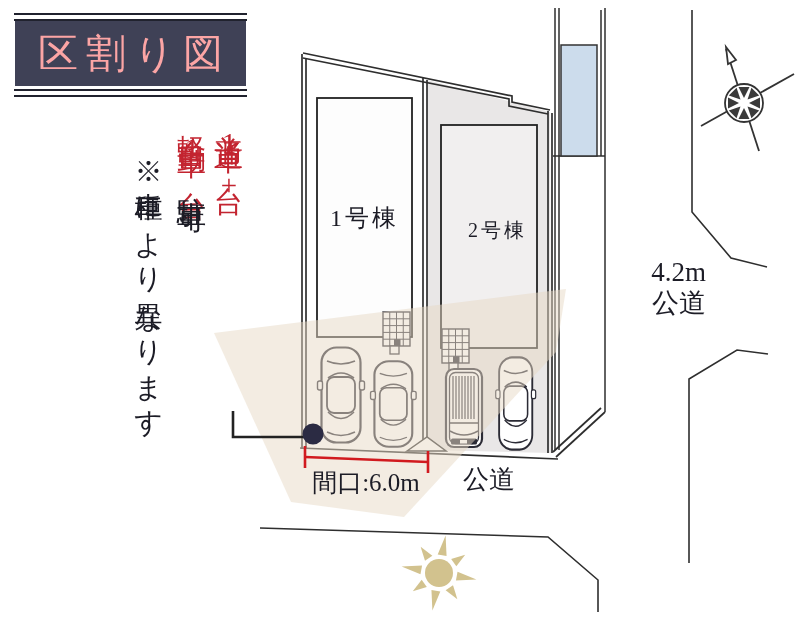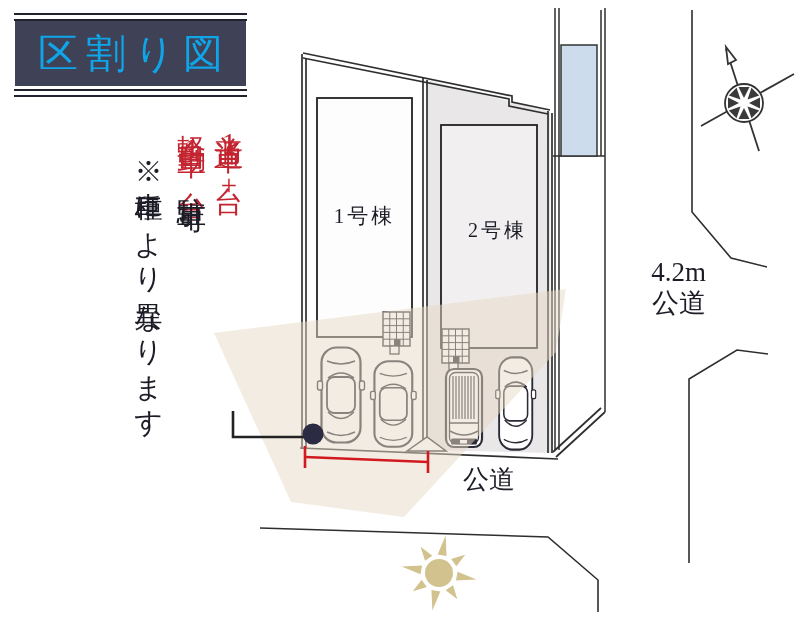--- a/index.html
+++ b/index.html
@@ -7,35 +7,35 @@
     position:relative;width:800px;height:635px;background:#fff;overflow:hidden;
     font-family:"Liberation Serif","DejaVu Serif",serif;color:#1c1c26;
   }
   #lineart{position:absolute;left:0;top:0;z-index:1;}
   .txt{position:absolute;z-index:2;}
   
   .dbl-line{position:absolute;left:14px;width:233px;height:4px;
     border-top:2px solid #20222e;border-bottom:2px solid #20222e;z-index:2;}
   #title-box{
     position:absolute;left:15px;top:21px;width:231px;height:65px;background:#3f4156;
-    color:#0ea5e9;display:flex;align-items:center;justify-content:center;
+    color:#fca5a5;display:flex;align-items:center;justify-content:center;
     font-size:40px;letter-spacing:8px;z-index:2;text-indent:8px;
   }
   
   .vcol{
     position:absolute;writing-mode:vertical-rl;text-orientation:upright;
     line-height:1;white-space:nowrap;z-index:2;
   }
   #note-col-a{left:214px;top:112px;font-size:29px;letter-spacing:5px;color:#c32430;}
   #note-col-b{left:177px;top:112px;font-size:29px;letter-spacing:5px;}
   #note-col-b .red{color:#c32430;}
   #note-col-b .blk{color:#1c1c26;}
   #note-col-c{left:134px;top:140px;font-size:28px;letter-spacing:3px;color:#1c1c26;}
   
-  #b1-label{left:317px;top:202px;width:95px;text-align:center;font-size:21px;letter-spacing:3px;}
+  #b1-label{left:317px;top:202px;width:95px;text-align:center;font-size:24px;letter-spacing:3px;}
   #b2-label{left:441px;top:217px;width:113px;text-align:center;font-size:20px;letter-spacing:3px;}
   
   #frontage-label{left:296px;top:466px;width:140px;text-align:center;font-size:25px;}
   #road-south-label{left:448px;top:465px;width:82px;text-align:center;font-size:26px;line-height:1.12;}
   #road-east-label{left:618px;top:257px;width:88px;text-align:right;font-size:27px;line-height:1.15;}
 </style>
 </head>
 <body>
 
 <div id="stage">
@@ -179,20 +179,21 @@
 
   <div id="note-col-a" class="vcol">普通車1台+</div>
   <div id="note-col-b" class="vcol">
     <span class="red">軽自動車1台</span><span class="blk">駐車可</span>
   </div>
   <div id="note-col-c" class="vcol">※車種により異なります</div>
 
   <div id="b1-label" class="txt">1号棟</div>
   <div id="b2-label" class="txt">2号棟</div>
 
+  <div id="frontage-label" class="txt">間口:6.0m</div>
   <div id="road-south-label" class="txt">
     <div>公道</div>
   </div>
   <div id="road-east-label" class="txt">
     <div>4.2m</div>
     <div>公道</div>
   </div>
 
 </div>
 

